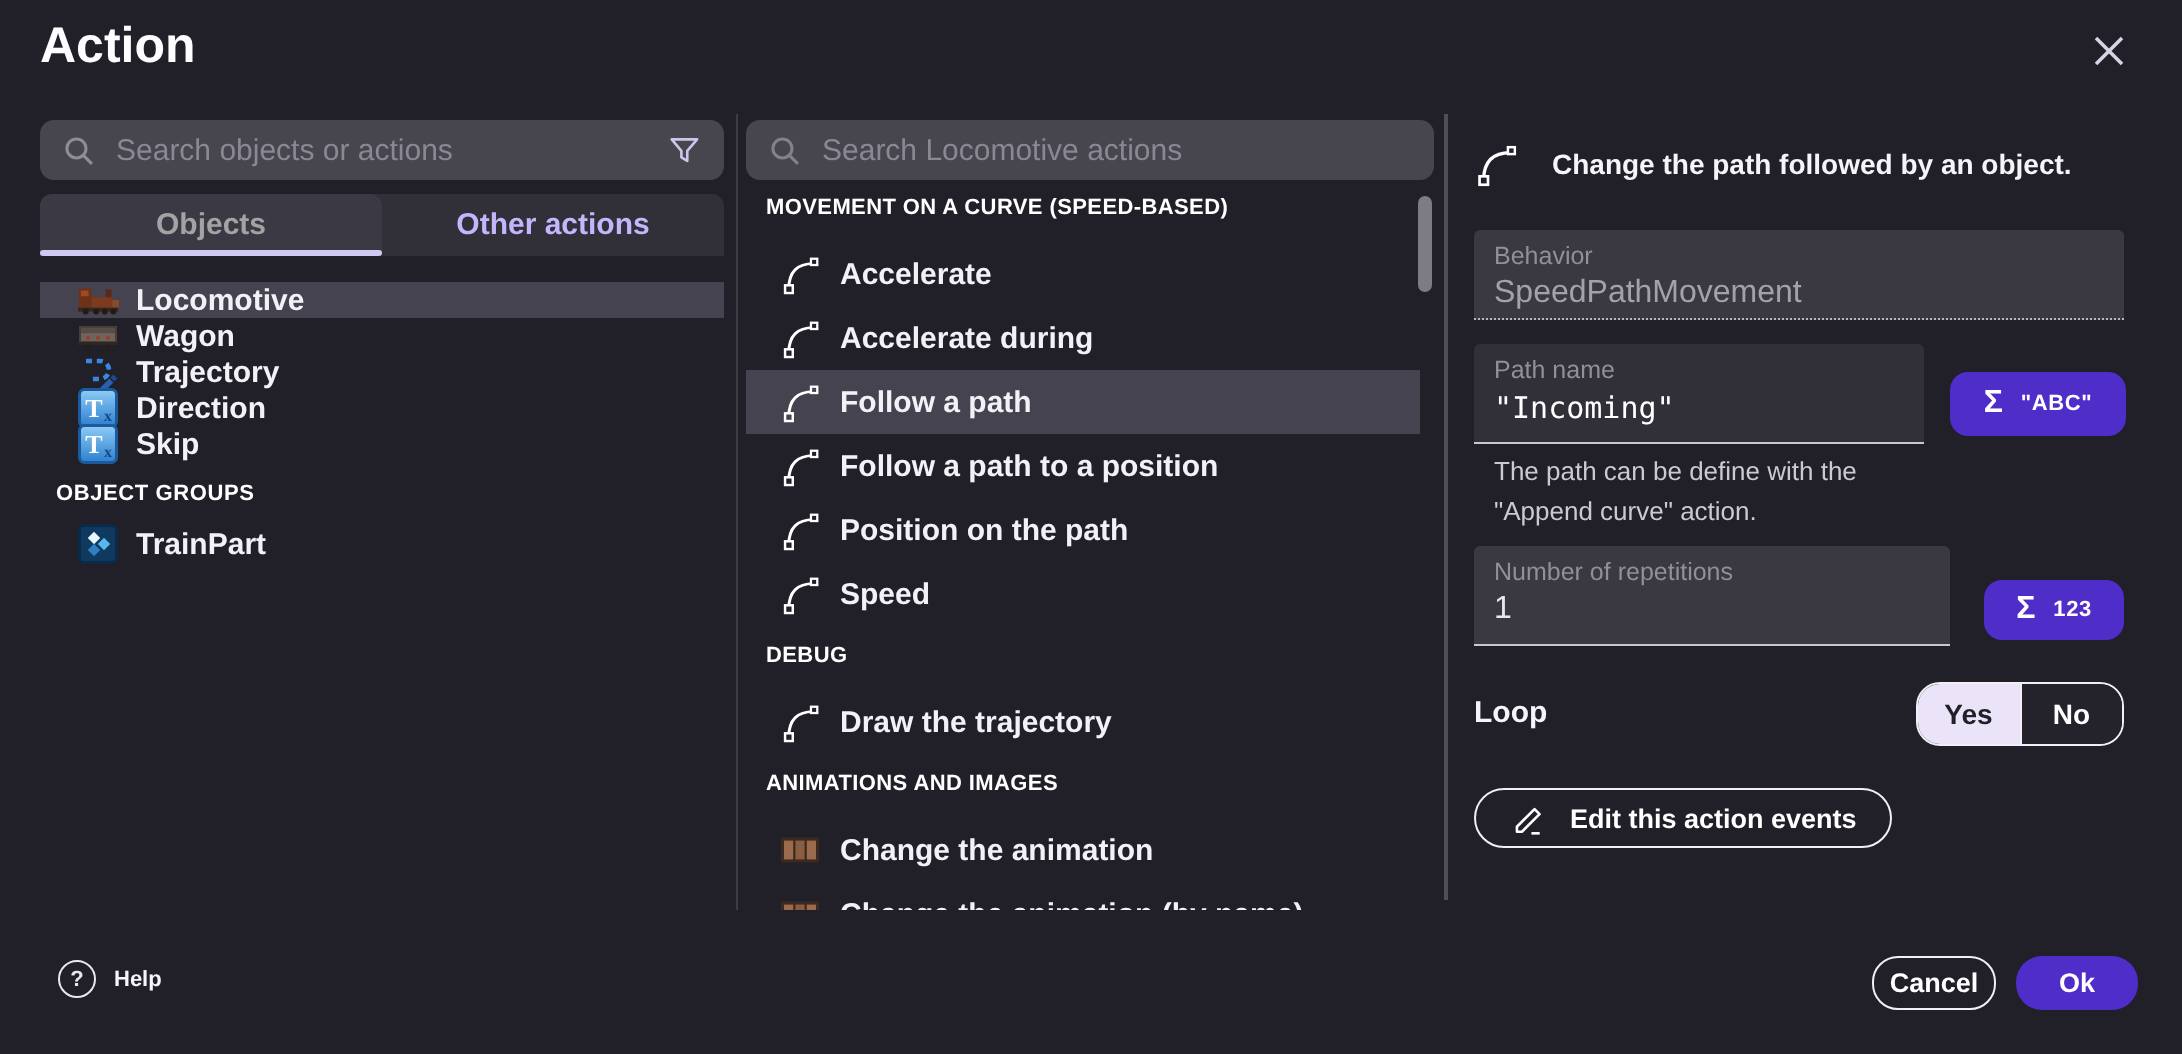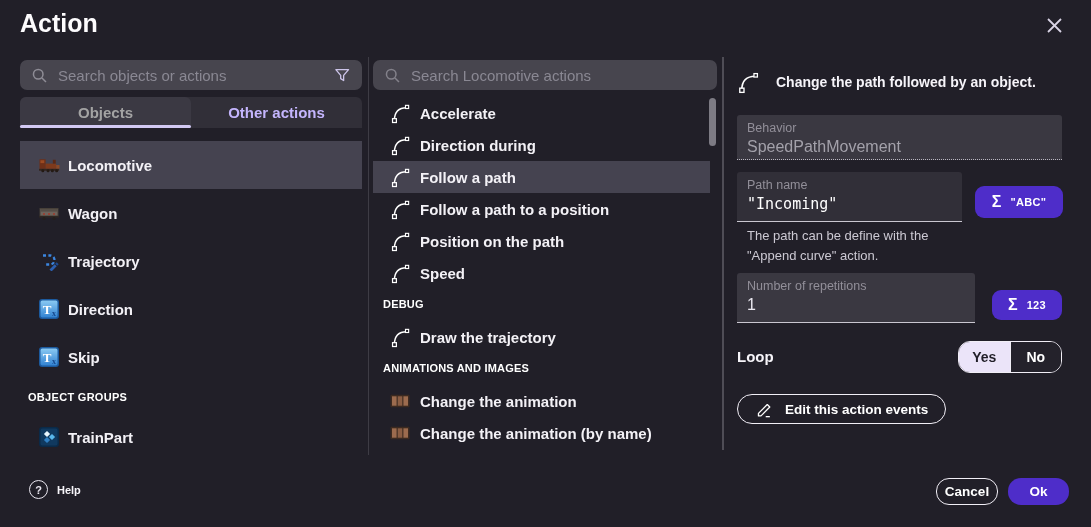--- a/index.html
+++ b/index.html
@@ -22,21 +22,21 @@
   .srch-mid   { left:373px; top:60px; width:344px; }
 
   
   .tabs { left:20px; top:97px; width:342px; height:31px; background:#312f38; border-radius:6px 6px 0 0; display:flex; }
   .tab { flex:1; display:flex; align-items:center; justify-content:center; font-size:15px; font-weight:700; color:#c4b5fd; cursor:pointer; }
   .tab.active { background:#3b3943; color:#a3a3a3; border-radius:6px 6px 0 0; }
   .tab-underline { left:20px; top:125px; width:171px; height:3px; background:#d2c9f3; border-radius:2px; }
 
   
   .obj-list { left:20px; top:141px; width:342px; }
-  .obj-row { height:48px; display:flex; align-items:center; cursor:pointer; }
+  .obj-row { height:18px; display:flex; align-items:center; cursor:pointer; }
   .obj-row.selected { background:#454350; }
   .obj-row .icn { width:22px; margin-left:18px; display:flex; justify-content:center; }
   .obj-row .lbl { margin-left:8px; font-size:15px; font-weight:600; color:#f3f1f6; }
   .grp-hdr { height:32px; display:flex; align-items:center; padding-left:8px; font-size:11px; font-weight:700; letter-spacing:.3px; color:#ffffff; }
 
   
   .vdiv1 { left:368px; top:57px; width:1px; height:398px; background:#3e3c45; }
   .vdiv2 { left:722px; top:57px; width:2px; height:393px; background:#4f4d56; }
   .sb-thumb { left:709px; top:98px; width:7px; height:48px; background:#7d7b84; border-radius:4px; cursor:pointer; }
 
@@ -208,40 +208,41 @@
 
   <div class="abs srch srch-mid">
     <svg width="17" height="17" viewBox="0 0 20 20">
       <circle cx="8.5" cy="8.5" r="5.6" fill="none" stroke="#83818a" stroke-width="1.8"></circle>
       <line x1="12.9" y1="12.9" x2="17.6" y2="17.6" stroke="#83818a" stroke-width="1.8"></line>
     </svg>
     <input placeholder="Search Locomotive actions" style="">
   </div>
 
   <div class="abs act-list">
+    <div class="sec-hdr first">MOVEMENT ON A CURVE (SPEED-BASED)</div>
 
     <div class="act-row">
       <span class="icn">
         <svg width="21" height="21" viewBox="0 0 24 24">
           <path d="M5 20 C5 10 10 5.5 19 5.5" fill="none" stroke="#fff" stroke-width="1.7"></path>
           <rect x="2.9" y="17.9" width="4.4" height="4.4" fill="#211f28" stroke="#fff" stroke-width="1.4"></rect>
           <rect x="17.7" y="2.7" width="3.6" height="3.6" fill="#211f28" stroke="#fff" stroke-width="1.3"></rect>
         </svg>
       </span>
       <span class="lbl">Accelerate</span>
     </div>
     <div class="act-row">
       <span class="icn">
         <svg width="21" height="21" viewBox="0 0 24 24">
           <path d="M5 20 C5 10 10 5.5 19 5.5" fill="none" stroke="#fff" stroke-width="1.7"></path>
           <rect x="2.9" y="17.9" width="4.4" height="4.4" fill="#211f28" stroke="#fff" stroke-width="1.4"></rect>
           <rect x="17.7" y="2.7" width="3.6" height="3.6" fill="#211f28" stroke="#fff" stroke-width="1.3"></rect>
         </svg>
       </span>
-      <span class="lbl">Direction during</span>
+      <span class="lbl">Accelerate during</span>
     </div>
     <div class="act-row selected">
       <span class="icn">
         <svg width="21" height="21" viewBox="0 0 24 24">
           <path d="M5 20 C5 10 10 5.5 19 5.5" fill="none" stroke="#fff" stroke-width="1.7"></path>
           <rect x="2.9" y="17.9" width="4.4" height="4.4" fill="#454350" stroke="#fff" stroke-width="1.4"></rect>
           <rect x="17.7" y="2.7" width="3.6" height="3.6" fill="#454350" stroke="#fff" stroke-width="1.3"></rect>
         </svg>
       </span>
       <span class="lbl">Follow a path</span>

